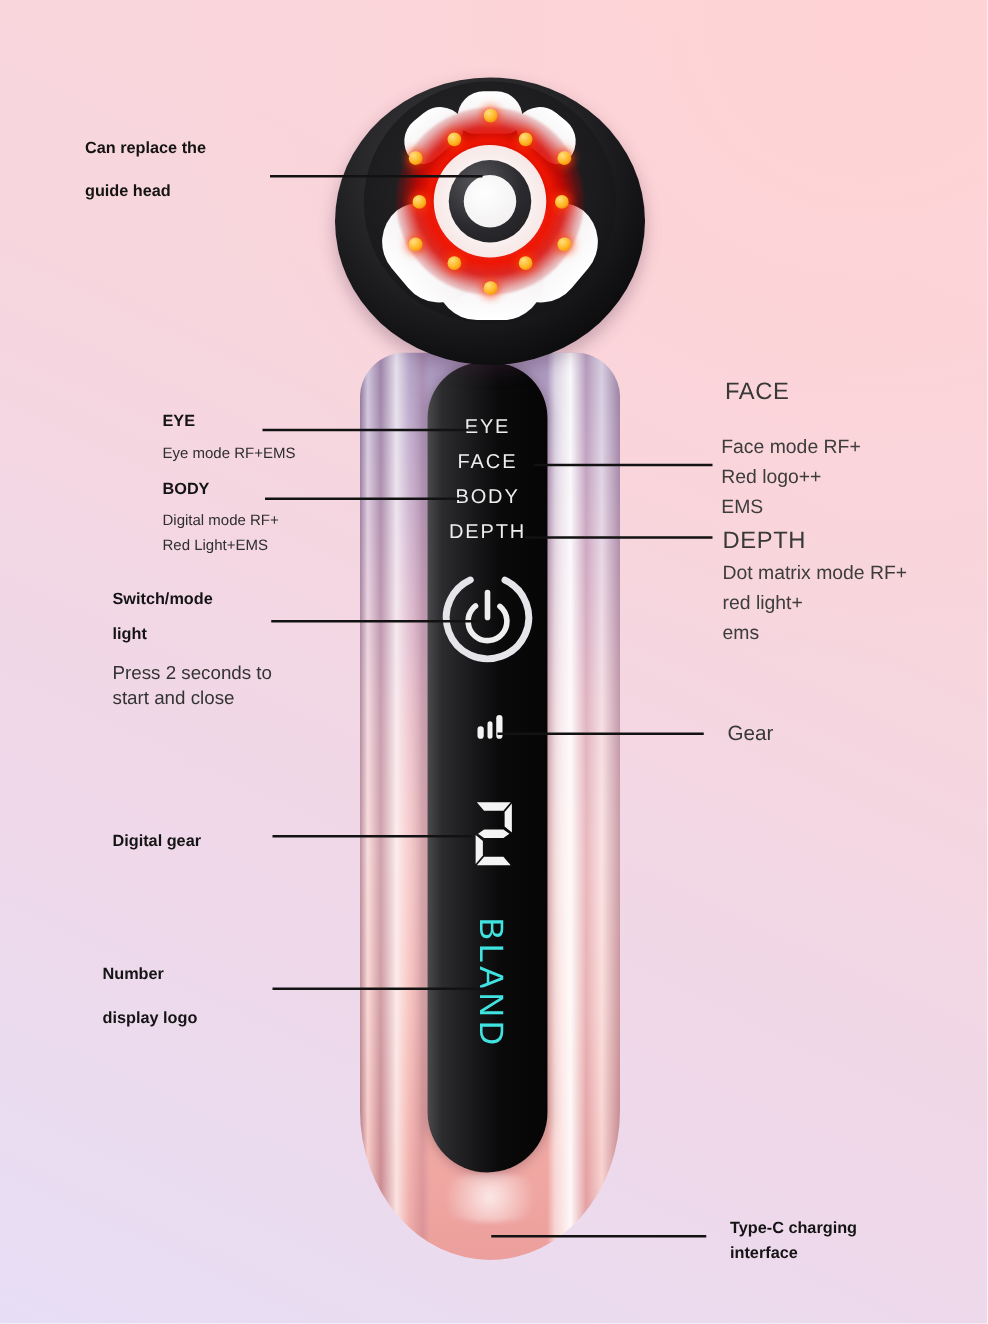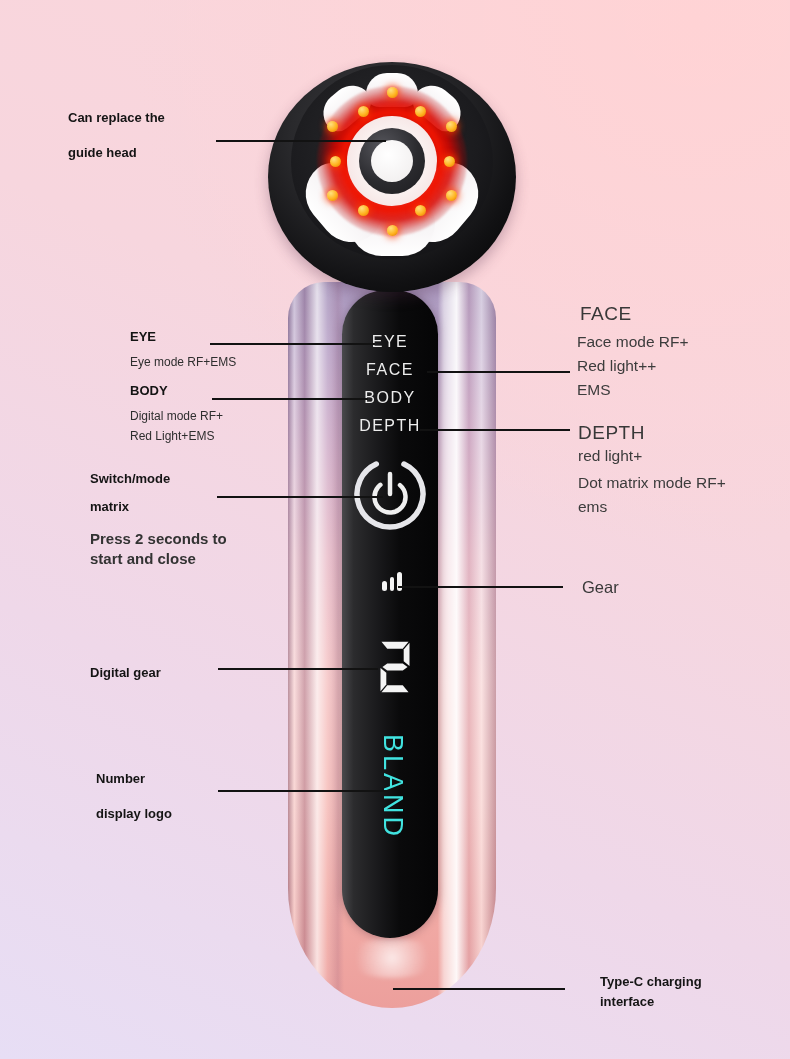--- a/index.html
+++ b/index.html
@@ -89,21 +89,21 @@
     background:radial-gradient(circle at 35% 28%,#55555b 0%,#2b2b2f 55%,#1c1c1f 100%);}
   .center-white{position:absolute;left:80px;top:75px;width:42px;height:42px;border-radius:50%;
     background:radial-gradient(circle at 40% 35%,#ffffff 0%,#efecec 100%);}
   
   .callout-line{position:absolute;height:2px;background:var(--line-color,#121212);z-index:6;}
   
   .note{position:absolute;z-index:7;color:#141414;}
   .note .big{font-size:13px;font-weight:bold;line-height:20px;}
   .note .gap{margin-top:15px;}
   .note .sub{font-size:12px;font-weight:normal;color:#2e2e2e;line-height:16px;margin-top:7px;}
-  .note .sub2{font-size:15px;font-weight:bold;color:#333;line-height:20px;margin-top:12px;}
+  .note .sub2{font-size:15px;font-weight:normal;color:#333;line-height:20px;margin-top:12px;}
   .rnote{position:absolute;z-index:7;color:#383838;}
   .rnote .head-lbl{font-size:19px;line-height:22px;letter-spacing:.5px;}
   .rnote .ln{font-size:15.5px;line-height:24px;color:#3c3c3c;}
 </style>
 </head>
 <body>
 
 <div class="stage">
 
   <div class="shell"></div>
@@ -193,50 +193,50 @@
   </div>
 
   <div class="note" style="left:130px;top:381px">
     <div class="big">BODY</div>
     <div class="sub">Digital mode RF+</div>
     <div class="sub" style="margin-top:4px">Red Light+EMS</div>
   </div>
 
   <div class="note" style="left:90px;top:469px">
     <div class="big">Switch/mode</div>
-    <div class="big" style="margin-top:8px">matrix</div>
+    <div class="big" style="margin-top:8px">light</div>
     <div class="sub2">Press 2 seconds to</div>
     <div class="sub2" style="margin-top:0">start and close</div>
   </div>
 
   <div class="note" style="left:90px;top:663px">
     <div class="big">Digital gear</div>
   </div>
 
-  <div class="note" style="left:96px;top:769px">
+  <div class="note" style="left:82px;top:769px">
     <div class="big">Number</div>
     <div class="big gap">display logo</div>
   </div>
 
   <div class="rnote" style="left:577px;top:303px">
     <div class="head-lbl" style="margin-left:3px">FACE</div>
-    <div class="ln" style="margin-top:5px">Face mode RF+</div>
-    <div class="ln">Red light++</div>
+    <div class="ln" style="margin-top:21px">Face mode RF+</div>
+    <div class="ln">Red logo++</div>
     <div class="ln">EMS</div>
   </div>
 
   <div class="rnote" style="left:578px;top:422px">
     <div class="head-lbl">DEPTH</div>
+    <div class="ln" style="margin-top:3px">Dot matrix mode RF+</div>
     <div class="ln">red light+</div>
-    <div class="ln" style="margin-top:3px">Dot matrix mode RF+</div>
     <div class="ln">ems</div>
   </div>
 
   <div class="rnote" style="left:582px;top:578px">
     <div style="font-size:16.5px">Gear</div>
   </div>
 
-  <div class="note" style="left:600px;top:972px">
+  <div class="note" style="left:584px;top:972px">
     <div class="big">Type-C charging</div>
     <div class="big" style="margin-top:0">interface</div>
   </div>
 
 </div>
 
 </body></html>

